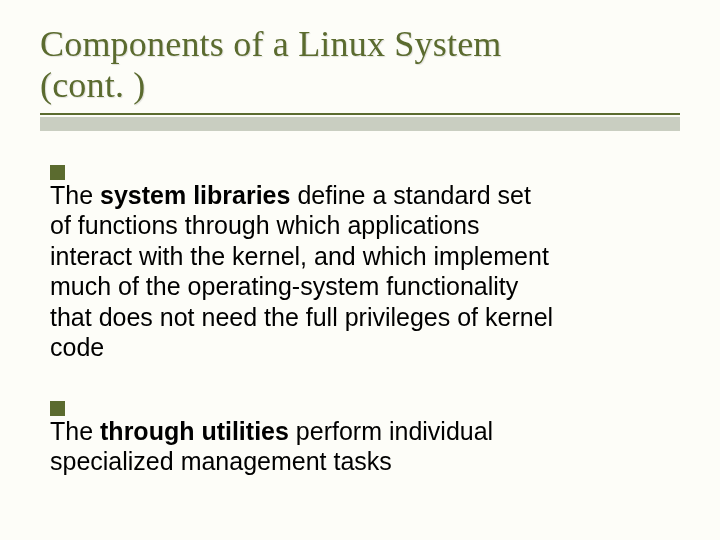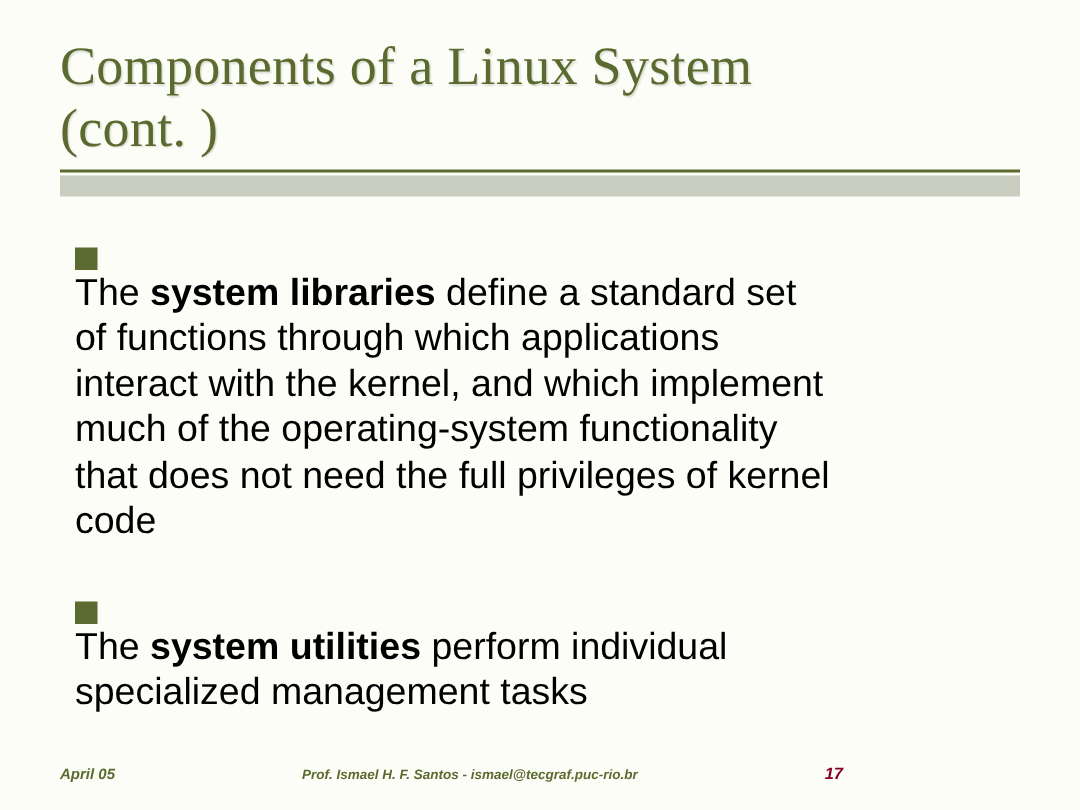--- a/index.html
+++ b/index.html
@@ -112,24 +112,19 @@
 
   <div class="content">
 
     <div class="bullet-item">
       <div class="bullet-marker"></div>
       <div class="bullet-text"><span>The </span><b>system libraries</b><span> define a standard set of functions through which applications interact with the kernel, and which implement much of the operating-system functionality that does not need the full privileges of kernel code</span></div>
     </div>
 
     <div class="bullet-item">
       <div class="bullet-marker"></div>
-      <div class="bullet-text"><span>The </span><b>system utilities</b><span> perform individual specialized management tasks</span></div>
+      <div class="bullet-text"><span>The </span><b>through utilities</b><span> perform individual specialized management tasks</span></div>
     </div>
 
   </div>
 
-  <div class="footer">
-    <span class="footer-date">April 05</span>
-    <span class="footer-author">Prof. Ismael H. F. Santos  -  ismael@tecgraf.puc-rio.br</span>
-    <span class="footer-page">17</span>
-  </div>
 
 </div>
 
 </body></html>

